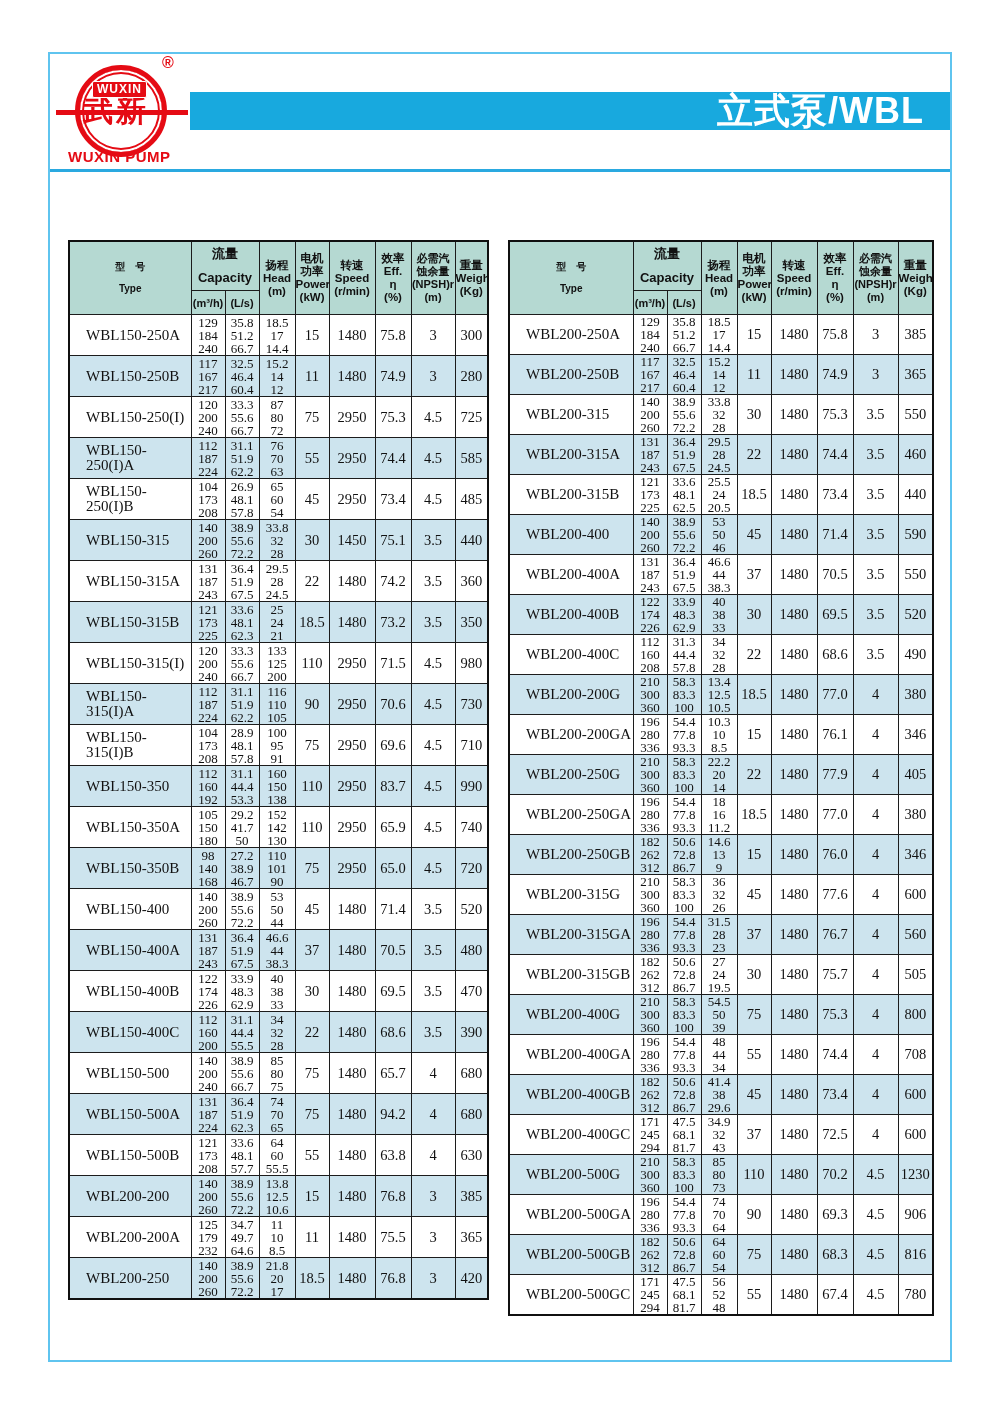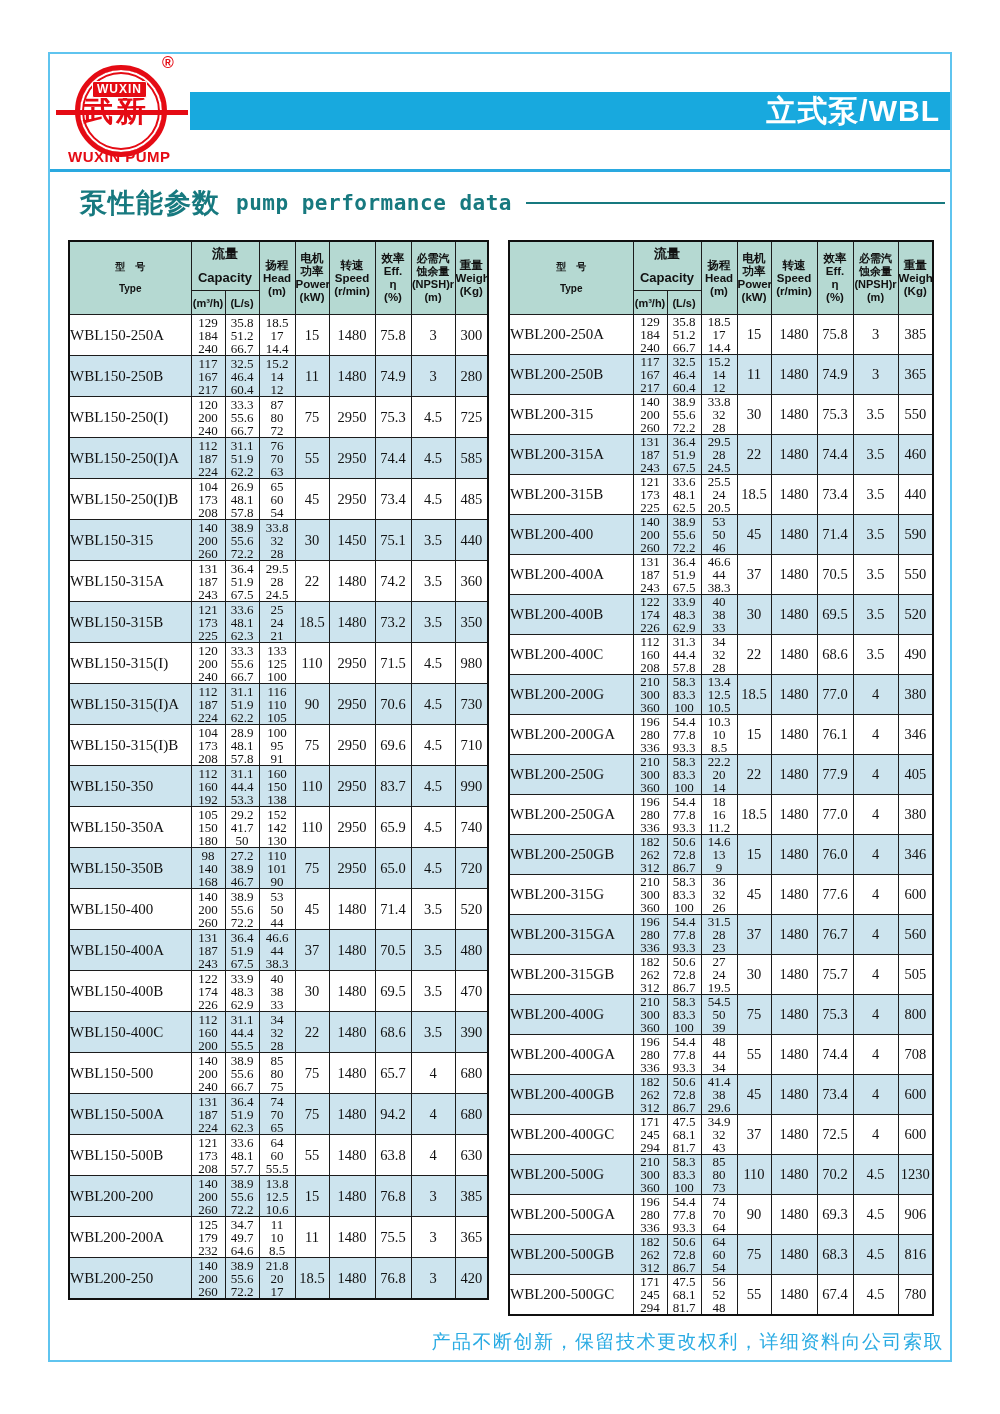--- a/index.html
+++ b/index.html
@@ -33,21 +33,21 @@
     position:absolute; left:6px; top:92px; color:#e50b14; font-size:15px; font-weight:bold;
     letter-spacing:0.5px; white-space:nowrap;
   }
 
   
   .bar {
     position:absolute; left:140px; top:38px; right:0; height:38px; background:#18a9de;
     display:flex; align-items:center; justify-content:flex-end;
   }
   .bar .bar-label {
-    color:#ffffff; font-size:30px; font-weight:bold; padding-right:10px; letter-spacing:1px;
+    color:#ffffff; font-size:36px; font-weight:bold; padding-right:26px; letter-spacing:1px;
   }
   .sep { position:absolute; left:0; right:0; top:115px; height:3px; background:#2aa9e0; }
 
   
   .title-row {
     position:absolute; left:30px; right:5px; top:131px; height:36px;
     display:flex; align-items:center;
   }
   .title-cn { color:#17797f; font-size:27px; font-weight:bold; letter-spacing:1px; }
   .title-en { color:#17797f; font-size:21px; font-weight:bold; margin-left:16px;
@@ -69,21 +69,21 @@
   .th-cap  { font-size:13px; line-height:24px; height:30px; }
   .th-unit { font-size:11px; height:23px; }
   .th-sm   { font-size:11.5px; line-height:13px; }
   .ptable td {
     font-family:"Liberation Serif", serif; font-size:14.5px; line-height:15px;
     white-space:pre-line; color:#111;
   }
   .t-left  tbody td { height:40px; }
   .t-right tbody td { height:38px; }
   td.c-num  { font-size:13px; line-height:13px; }
-  td.c-type { text-align:left; padding-left:0; font-size:15px; }
+  td.c-type { text-align:left; padding-left:16px; font-size:15px; }
   tr.alt td { background:#cde4ee; }
 
   
   .footer-note {
     position:absolute; right:6px; bottom:5px; color:#2aabe3; font-size:19px;
     letter-spacing:1.5px; white-space:nowrap;
   }
 </style>
 </head>
 <body>
@@ -97,25 +97,20 @@
     <div class="wuxin-box">WUXIN</div>
     <div class="wuxin-cn">武新</div>
     <div class="caption">WUXIN PUMP</div>
   </div>
 
   <div class="bar">
     <span class="bar-label">立式泵/WBL</span>
   </div>
   <div class="sep"></div>
 
-  <div class="title-row">
-    <span class="title-cn">泵性能参数</span>
-    <span class="title-en">pump performance data</span>
-    <span class="title-rule"></span>
-  </div>
 
   <table class="ptable t-left">
     <colgroup>
       <col style="width:122px">
         <col style="width:34px">
         <col style="width:34px">
       <col style="width:36px">
         <col style="width:34px">
         <col style="width:46px">
       <col style="width:36px">
@@ -295,21 +290,21 @@
         <tr>
     <td class="c-type">WBL150-315(I)</td>
     <td class="c-num">120
 200
 240</td>
     <td class="c-num">33.3
 55.6
 66.7</td>
     <td class="c-num">133
 125
-100</td>
+200</td>
     <td>110</td>
     <td>2950</td>
     <td>71.5</td>
     <td>4.5</td>
     <td>980</td>
   </tr>
         <tr class="alt">
     <td class="c-type">WBL150-315(I)A</td>
     <td class="c-num">112
 187
@@ -1034,14 +1029,13 @@
 48</td>
     <td>55</td>
     <td>1480</td>
     <td>67.4</td>
     <td>4.5</td>
     <td>780</td>
   </tr>
       </tbody>
   </table>
 
-  <div class="footer-note">产品不断创新，保留技术更改权利，详细资料向公司索取</div>
 </div>
 
 </body></html>

